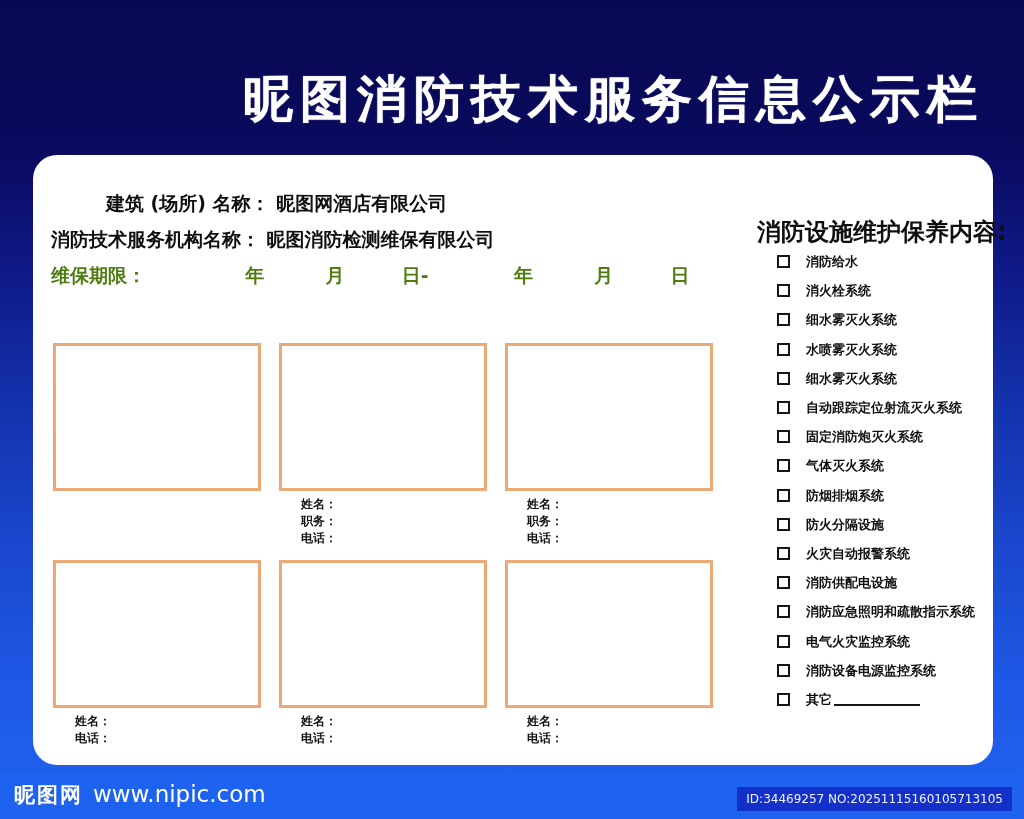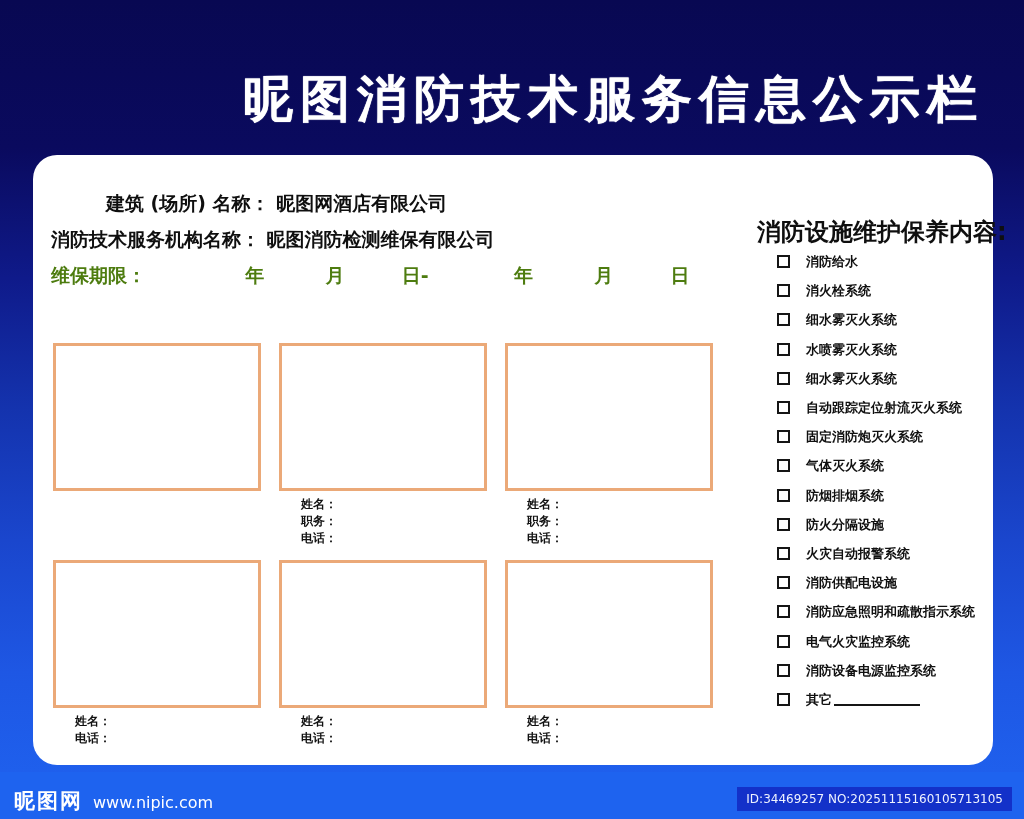--- a/index.html
+++ b/index.html
@@ -213,24 +213,23 @@
     color: #ffffff;
   }
   .brand-cn {
     font-size: 21px;
     font-weight: bold;
     letter-spacing: 2px;
     line-height: 25px;
   }
   .brand-url {
     margin-left: 10px;
-    font-size: 16px;
+    font-size: 23px;
     line-height: 25px;
     letter-spacing: 0px;
-    margin-top: 8px;
   }
   .footer-id {
     position: absolute;
     right: 12px;
     top: 15px;
     background: #1331c9;
     color: #eef2ff;
     font-size: 12px;
     padding: 5px 9px;
     line-height: 14px;

